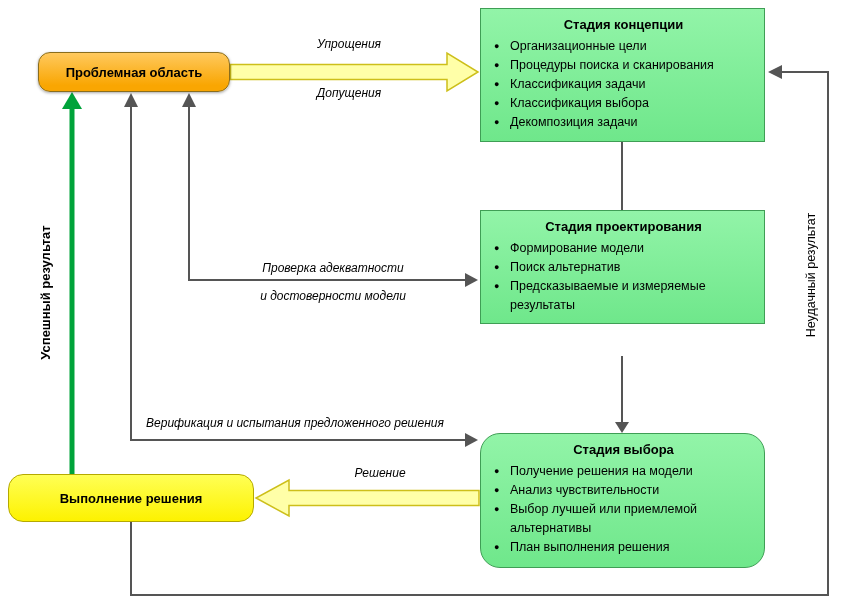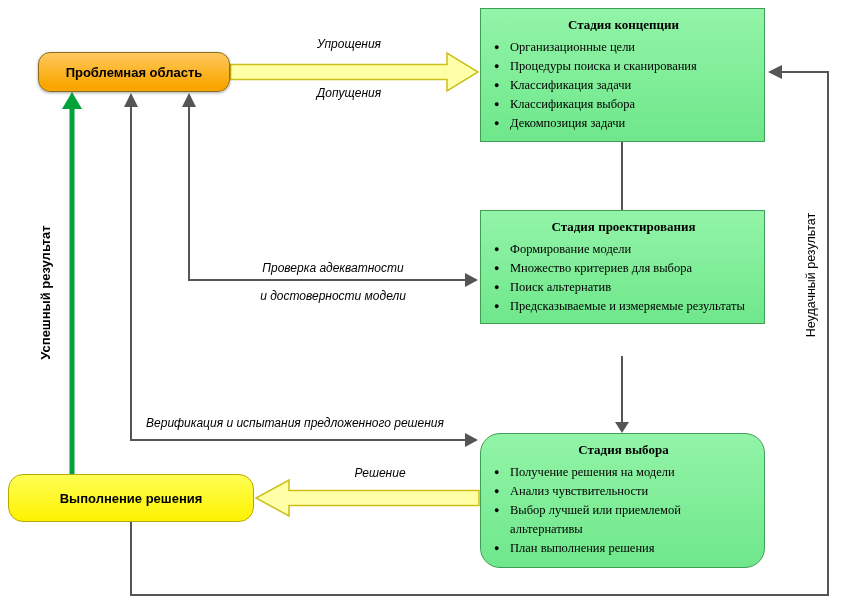--- a/index.html
+++ b/index.html
@@ -18,21 +18,21 @@
           font-weight:bold; font-size:13px; text-align:center;border-radius:15px; }
   .problem { left:38px; top:52px; width:192px; height:40px; border-radius:12px;
              background:linear-gradient(180deg, var(--problem-fill-light) 0%, var(--problem-fill) 85%);
              border:1px solid var(--problem-border); box-shadow:0 1px 3px rgba(0,0,0,.35);text-align:right; }
   .implementation { left:8px; top:474px; width:246px; height:48px;
              background:linear-gradient(180deg, var(--implementation-fill-light), var(--implementation-fill));
              border:1px solid var(--implementation-border); }
 
   .stage { position:absolute; width:285px; padding:8px 10px 16px 12px;
            background:linear-gradient(180deg, var(--stage-fill-light), var(--stage-fill));
-           border:1px solid var(--stage-border);font-family:Liberation Serif, serif; }
+           border:1px solid var(--stage-border); }
   .stage.concept { left:480px; top:8px;   height:134px; }
   .stage.design  { left:480px; top:210px; height:114px; }
   .stage.choice  { left:480px; top:433px; height:135px;border-radius:20px; }
   .stage-title { text-align:center; font-weight:bold; font-size:13px; margin-bottom:5px; }
   .stage-list { list-style:none; font-size:12.5px; line-height:19px; }
   .stage-list li { position:relative; padding-left:17px; }
   .stage-list li::before { content:"●"; position:absolute; left:1px; top:0; font-size:9px; line-height:19px; }
 
   .lbl { position:absolute; font-style:italic; font-size:12px; text-align:center; white-space:nowrap; }
   .vlbl { position:absolute; text-align:center; transform:rotate(-90deg); transform-origin:center center;
@@ -84,21 +84,20 @@
       <li>Классификация задачи</li>
       <li>Классификация выбора</li>
       <li>Декомпозиция задачи</li>
     </ul>
   </div>
 
   <div class="stage design">
     <div class="stage-title">Стадия проектирования</div>
     <ul class="stage-list">
       <li>Формирование модели</li>
-      <li>Множество критериев для выбора</li>
       <li>Поиск альтернатив</li>
       <li>Предсказываемые и измеряемые результаты</li>
     </ul>
   </div>
 
   <div class="stage choice">
     <div class="stage-title">Стадия выбора</div>
     <ul class="stage-list">
       <li>Получение решения на модели</li>
       <li>Анализ чувствительности</li>

